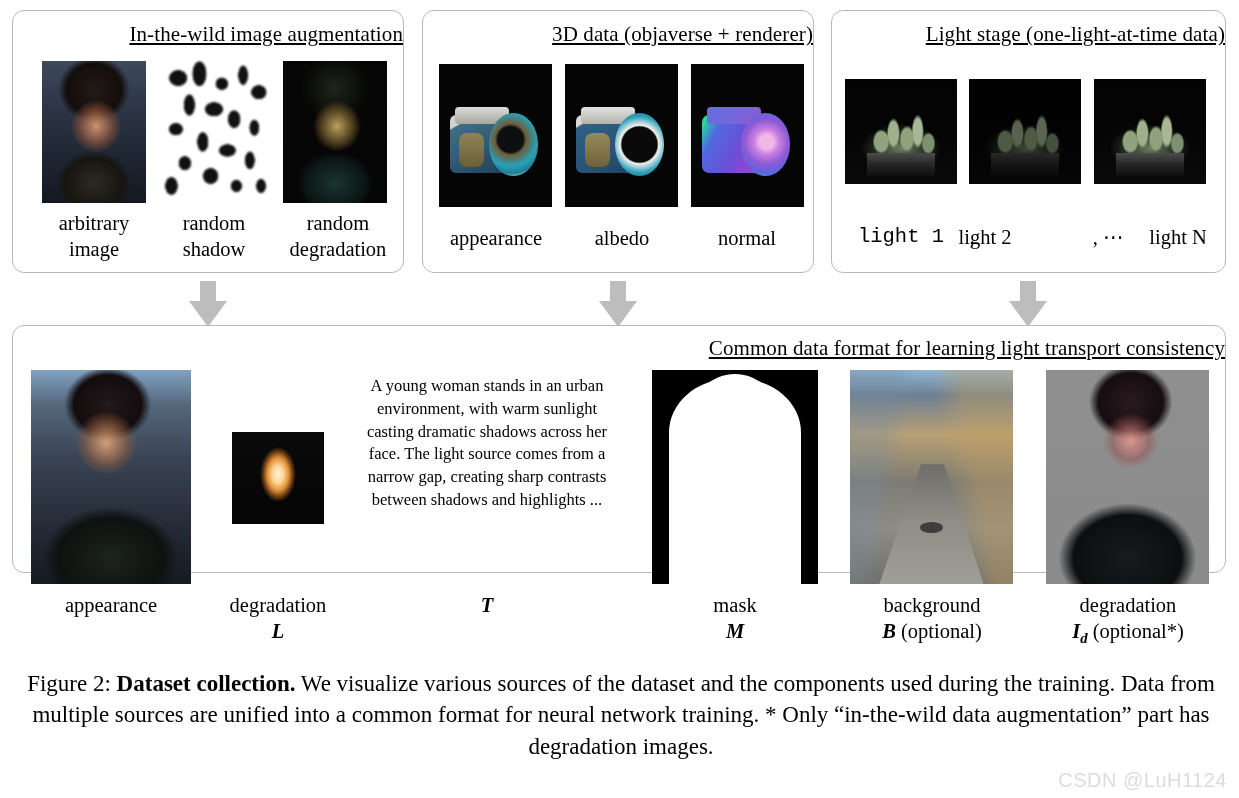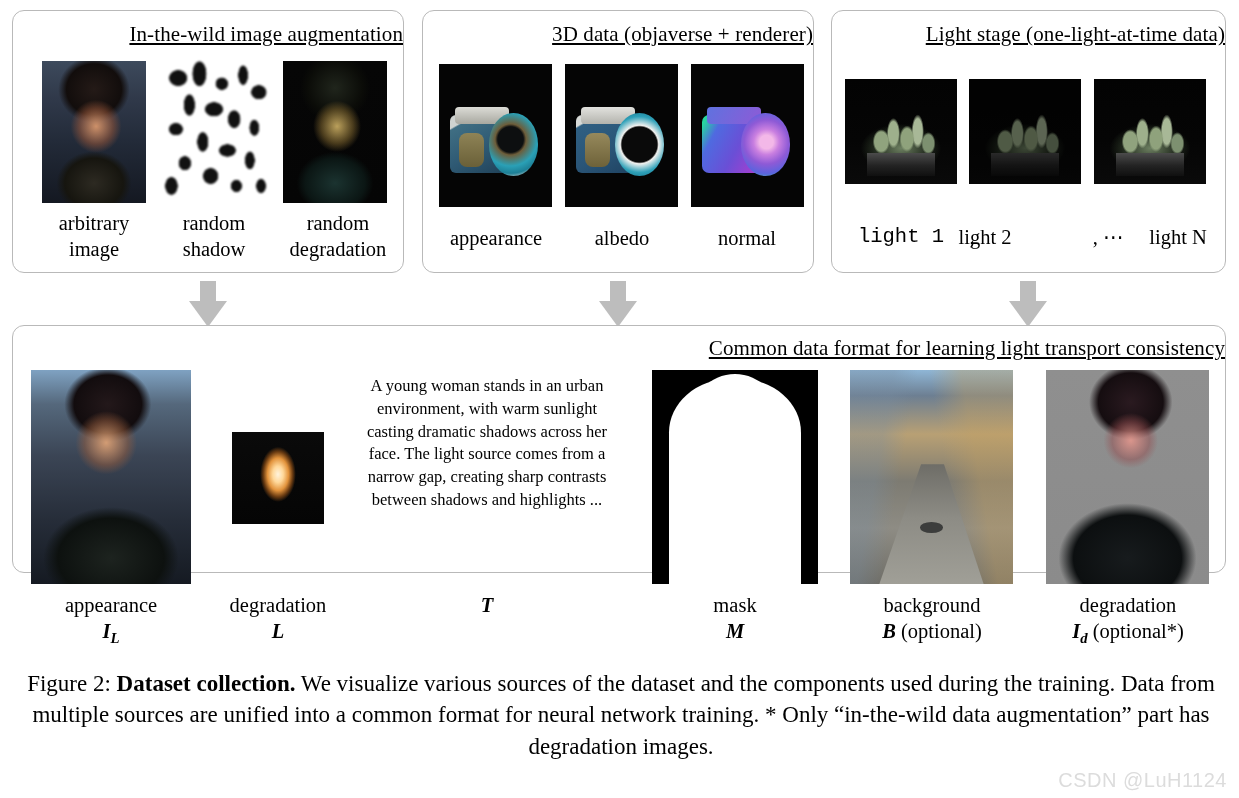--- a/index.html
+++ b/index.html
@@ -373,21 +373,20 @@
 
 <div class="tile ph-street" style="left:850px; top:370px; width:163px; height:214px;">
   <div class="street-road"></div>
     <div class="street-manhole"></div>
 </div>
 
 <div class="tile ph-degr" style="left:1046px; top:370px; width:163px; height:214px;"></div>
 
 <div class="caption" style="left:31px; top:592px; width:160px;">
   <div>appearance</div>
-  <div><span class="sym"><span>I</span><sub>L</sub></span></div>
 </div>
 
 <div class="caption" style="left:198px; top:592px; width:160px;">
   <div>degradation</div>
   <div><span class="sym"><span>L</span></span></div>
 </div>
 
 <div class="caption" style="left:407px; top:592px; width:160px;">
   <div><span class="sym"><span>T</span></span></div>
 </div>

